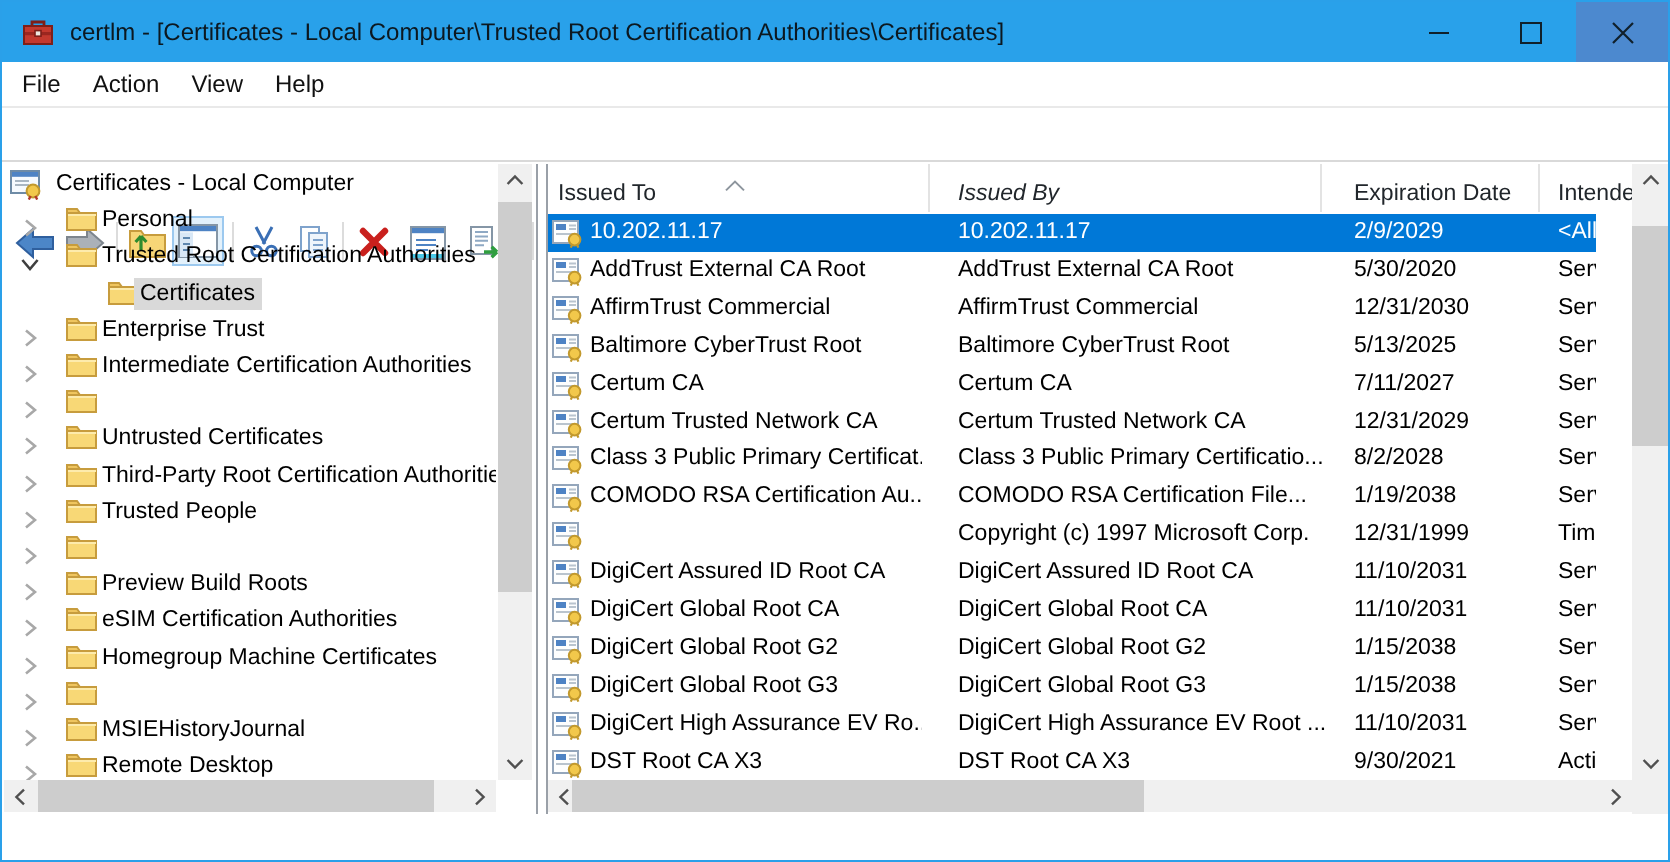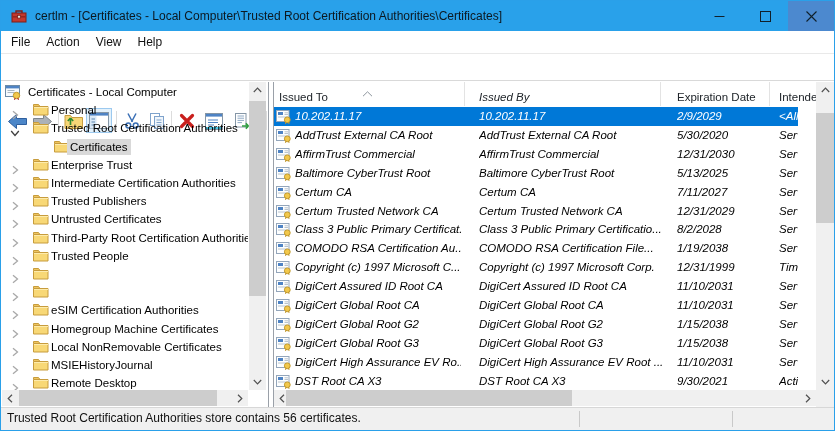--- a/index.html
+++ b/index.html
@@ -30,21 +30,21 @@
   .tlabel{position:absolute;top:1px;white-space:nowrap;font-size:11.5px;color:#000;padding:0 3px;line-height:16px;}
   .tree-item.tsel .tlabel{background:#D9D9D9;}
   .chev{position:absolute;top:5px;width:10px;height:10px;}
   .ticon{position:absolute;top:1px;width:16px;height:16px;}
 
   .hcell{position:absolute;top:81px;height:24px;background:#fff;overflow:hidden;}
   .hcell span{position:absolute;bottom:3px;font-size:11.5px;color:#21262B;white-space:nowrap;}
   .hsep{position:absolute;top:81px;width:1px;height:24px;background:#E3E3E3;}
   .sortglyph{position:absolute;left:361px;top:82px;}
 
-  .lrow{position:absolute;left:273px;width:524px;height:19px;background:#fff;overflow:hidden;font-style:italic;}
+  .lrow{position:absolute;left:273px;width:524px;height:19px;background:#fff;overflow:hidden;}
   .lrow.sel{background:#0078D7;}
   .lcell{position:absolute;top:2px;font-size:11.5px;color:#000;white-space:nowrap;overflow:hidden;line-height:15px;}
   .lrow.sel .lcell{color:#fff;}
   .ricon{position:absolute;left:2px;top:1px;width:16px;height:16px;}
 
   
   .sb{position:absolute;background:#F0F0F0;}
   .sb-thumb{position:absolute;background:#CDCDCD;}
   .sb-arrow{position:absolute;width:16px;height:16px;display:flex;align-items:center;justify-content:center;}
 
@@ -232,21 +232,20 @@
       </div>
       <div class="tree-item" style="top: 191.2px;">
         <span class="chev" style="left:8px"><svg width="10" height="10" viewBox="0 0 10 10">
             <path d="M3 1.2 L7.5 5 L3 8.8" fill="none" stroke="#A8A8A8" stroke-width="1.3"></path>
           </svg></span>
         <span class="ticon" style="left:31px"><svg width="16" height="14" viewBox="0 0 16 14">
             <path d="M0.5 4.5 V2.5 h5 l1.5 2" fill="#EFC55F" stroke="#C79C3D"></path>
             <path d="M0.5 4.5 h14.5 v8.5 H0.5 Z" fill="#F8D876" stroke="#C79C3D"></path>
             <path d="M1 5.5 h14" stroke="#FDEBAC" stroke-width="1"></path>
           </svg></span>
-        <span class="tlabel" style="left:46px">Trusted Publishers</span>
       </div>
       <div class="tree-item" style="top: 209.4px;">
         <span class="chev" style="left:8px"><svg width="10" height="10" viewBox="0 0 10 10">
             <path d="M3 1.2 L7.5 5 L3 8.8" fill="none" stroke="#A8A8A8" stroke-width="1.3"></path>
           </svg></span>
         <span class="ticon" style="left:31px"><svg width="16" height="14" viewBox="0 0 16 14">
             <path d="M0.5 4.5 V2.5 h5 l1.5 2" fill="#EFC55F" stroke="#C79C3D"></path>
             <path d="M0.5 4.5 h14.5 v8.5 H0.5 Z" fill="#F8D876" stroke="#C79C3D"></path>
             <path d="M1 5.5 h14" stroke="#FDEBAC" stroke-width="1"></path>
           </svg></span>
@@ -286,20 +285,21 @@
       </div>
       <div class="tree-item" style="top: 282.2px;">
         <span class="chev" style="left:8px"><svg width="10" height="10" viewBox="0 0 10 10">
             <path d="M3 1.2 L7.5 5 L3 8.8" fill="none" stroke="#A8A8A8" stroke-width="1.3"></path>
           </svg></span>
         <span class="ticon" style="left:31px"><svg width="16" height="14" viewBox="0 0 16 14">
             <path d="M0.5 4.5 V2.5 h5 l1.5 2" fill="#EFC55F" stroke="#C79C3D"></path>
             <path d="M0.5 4.5 h14.5 v8.5 H0.5 Z" fill="#F8D876" stroke="#C79C3D"></path>
             <path d="M1 5.5 h14" stroke="#FDEBAC" stroke-width="1"></path>
           </svg></span>
+        <span class="tlabel" style="left:46px">Preview Build Roots</span>
       </div>
       <div class="tree-item" style="top: 300.4px;">
         <span class="chev" style="left:8px"><svg width="10" height="10" viewBox="0 0 10 10">
             <path d="M3 1.2 L7.5 5 L3 8.8" fill="none" stroke="#A8A8A8" stroke-width="1.3"></path>
           </svg></span>
         <span class="ticon" style="left:31px"><svg width="16" height="14" viewBox="0 0 16 14">
             <path d="M0.5 4.5 V2.5 h5 l1.5 2" fill="#EFC55F" stroke="#C79C3D"></path>
             <path d="M0.5 4.5 h14.5 v8.5 H0.5 Z" fill="#F8D876" stroke="#C79C3D"></path>
             <path d="M1 5.5 h14" stroke="#FDEBAC" stroke-width="1"></path>
           </svg></span>
@@ -318,21 +318,20 @@
       </div>
       <div class="tree-item" style="top: 336.8px;">
         <span class="chev" style="left:8px"><svg width="10" height="10" viewBox="0 0 10 10">
             <path d="M3 1.2 L7.5 5 L3 8.8" fill="none" stroke="#A8A8A8" stroke-width="1.3"></path>
           </svg></span>
         <span class="ticon" style="left:31px"><svg width="16" height="14" viewBox="0 0 16 14">
             <path d="M0.5 4.5 V2.5 h5 l1.5 2" fill="#EFC55F" stroke="#C79C3D"></path>
             <path d="M0.5 4.5 h14.5 v8.5 H0.5 Z" fill="#F8D876" stroke="#C79C3D"></path>
             <path d="M1 5.5 h14" stroke="#FDEBAC" stroke-width="1"></path>
           </svg></span>
-        <span class="tlabel" style="left:46px">Local NonRemovable Certificates</span>
       </div>
       <div class="tree-item" style="top: 355px;">
         <span class="chev" style="left:8px"><svg width="10" height="10" viewBox="0 0 10 10">
             <path d="M3 1.2 L7.5 5 L3 8.8" fill="none" stroke="#A8A8A8" stroke-width="1.3"></path>
           </svg></span>
         <span class="ticon" style="left:31px"><svg width="16" height="14" viewBox="0 0 16 14">
             <path d="M0.5 4.5 V2.5 h5 l1.5 2" fill="#EFC55F" stroke="#C79C3D"></path>
             <path d="M0.5 4.5 h14.5 v8.5 H0.5 Z" fill="#F8D876" stroke="#C79C3D"></path>
             <path d="M1 5.5 h14" stroke="#FDEBAC" stroke-width="1"></path>
           </svg></span>
@@ -510,21 +509,20 @@
         <span class="lcell" style="left:505px;width:40px">Server Au</span>
       </div>
       <div class="lrow" style="top: 257.2px;">
         <span class="ricon"><svg width="16" height="16" viewBox="0 0 16 16">
             <rect x="0.5" y="2.5" width="12.5" height="11" fill="#FDFEFE" stroke="#94A6BB"></rect>
             <rect x="2" y="4" width="5" height="3" fill="#4E83C4"></rect>
             <path d="M8.5 4.8 h3.5 M8.5 6.5 h3.5 M2 9 h9.5" stroke="#B9C4CE" stroke-width="1"></path>
             <circle cx="11.3" cy="11.8" r="2.9" fill="#F2C84B" stroke="#C2992D"></circle>
             <path d="M10.2 14 L9.4 15.8 M12.4 14 L13.2 15.8" stroke="#C2992D" stroke-width="1.1"></path>
           </svg></span>
-        <span class="lcell" style="left:21px;width:166px">Copyright (c) 1997 Microsoft C...</span>
         <span class="lcell" style="left:205px;width:188px">Copyright (c) 1997 Microsoft Corp.</span>
         <span class="lcell" style="left:403px;width:92px">12/31/1999</span>
         <span class="lcell" style="left:505px;width:40px">Time Sta</span>
       </div>
       <div class="lrow" style="top: 276.1px;">
         <span class="ricon"><svg width="16" height="16" viewBox="0 0 16 16">
             <rect x="0.5" y="2.5" width="12.5" height="11" fill="#FDFEFE" stroke="#94A6BB"></rect>
             <rect x="2" y="4" width="5" height="3" fill="#4E83C4"></rect>
             <path d="M8.5 4.8 h3.5 M8.5 6.5 h3.5 M2 9 h9.5" stroke="#B9C4CE" stroke-width="1"></path>
             <circle cx="11.3" cy="11.8" r="2.9" fill="#F2C84B" stroke="#C2992D"></circle>
@@ -624,19 +622,14 @@
     </div>
     <div class="sb-thumb" style="left:12px;top:0;width:286px;height:16px"></div>
     <div class="sb-arrow" style="right:0;top:0">
       <svg width="6" height="9" viewBox="0 0 6 9">
           <path d="M1 0.8 L4.8 4.5 L1 8.2" fill="none" stroke="#505050" stroke-width="1.2"></path>
         </svg>
     </div>
   </div>
   <div class="sb" style="left:815px;top:389px;width:18px;height:17px"></div>
 
-  <div class="statusbar">
-    <span class="status-text">Trusted Root Certification Authorities store contains 56 certificates.</span>
-    <div class="status-div" style="left:578px"></div>
-    <div class="status-div" style="left:731px"></div>
-  </div>
 
 </div>
 
 </body></html>

